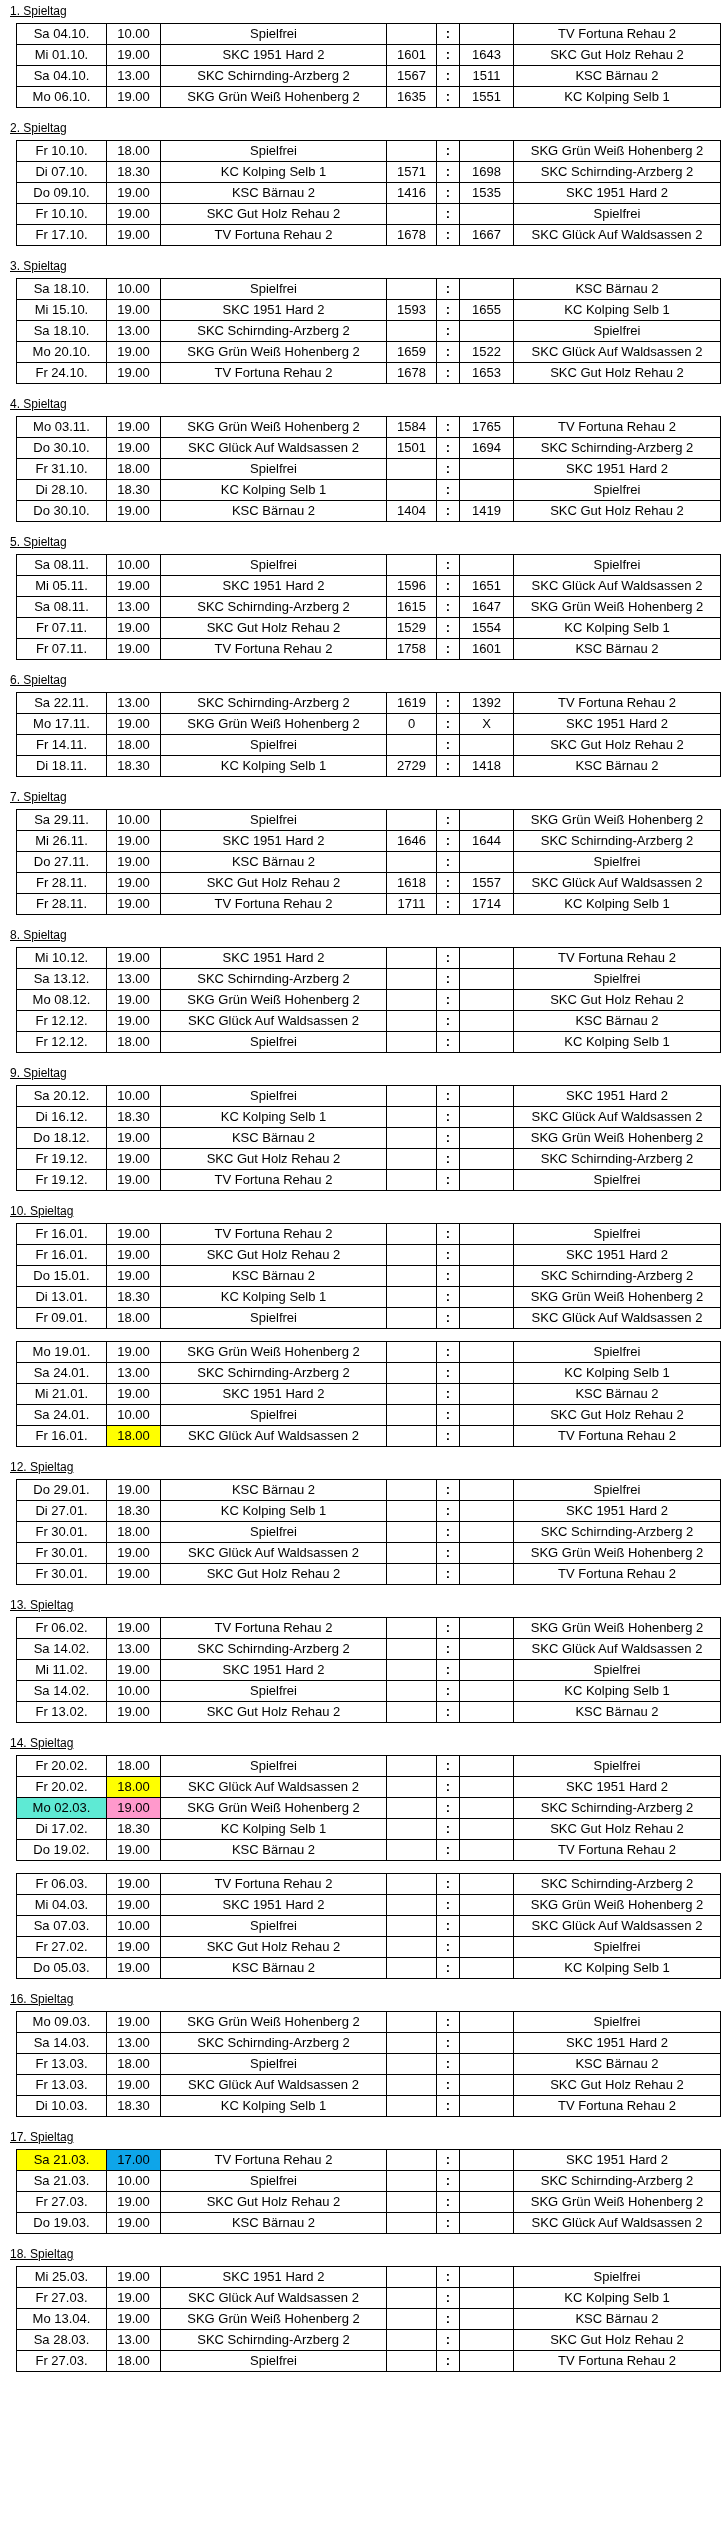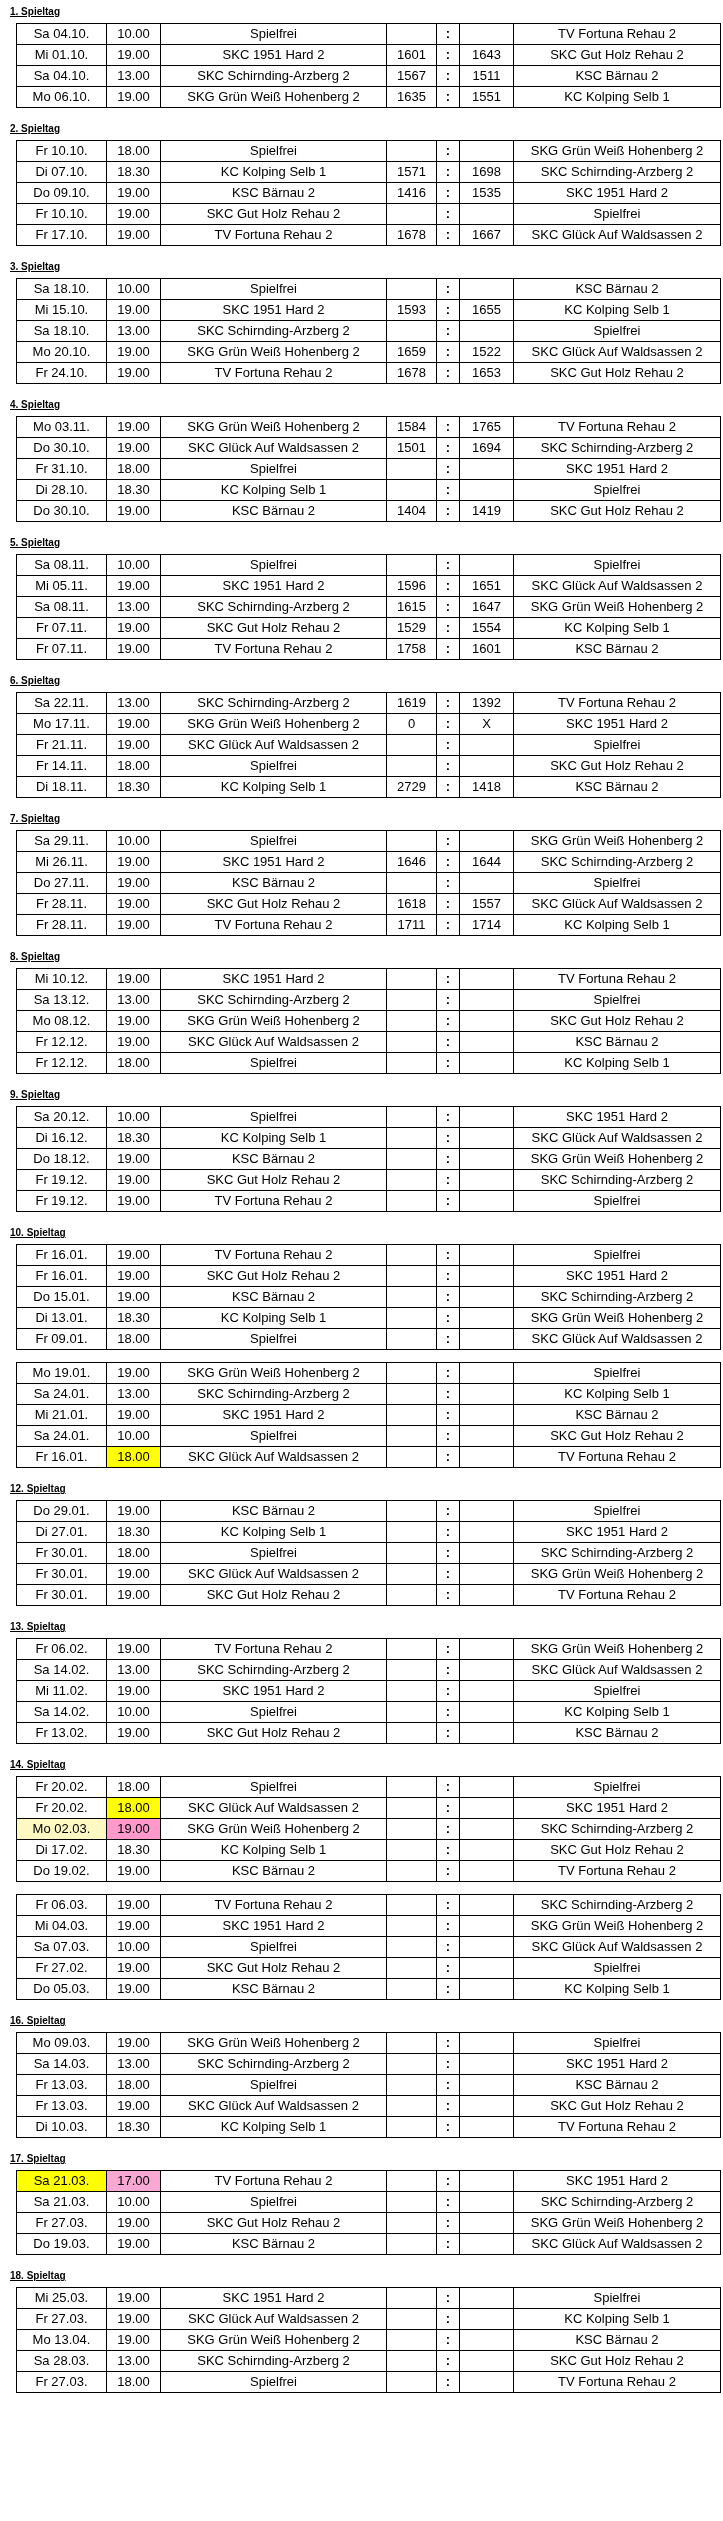--- a/index.html
+++ b/index.html
@@ -11,22 +11,22 @@
   }
   body {
     width: 723px;
     padding-top: 3px;
   }
   section.spieltag {
     margin-bottom: 12px;
   }
   h2.spieltag-title {
     margin: 0 0 3px 10px;
-    font-size: 10px;
-    font-weight: bold;
+    font-size: 12px;
+    font-weight: normal;
     text-decoration: underline;
     line-height: 17px;
     white-space: nowrap;
   }
   table.schedule {
     border-collapse: collapse;
     table-layout: fixed;
     margin-left: 16px;
   }
   table.schedule td {
@@ -400,29 +400,20 @@
   <tr>
     <td class="c-date">Mo 17.11.</td>
     <td class="c-time">19.00</td>
     <td class="c-home">SKG Grün Weiß Hohenberg 2</td>
     <td class="c-hscore">0</td>
     <td class="c-colon">:</td>
     <td class="c-ascore">X</td>
     <td class="c-away">SKC 1951 Hard 2</td>
   </tr>
 
-  <tr>
-    <td class="c-date">Fr 21.11.</td>
-    <td class="c-time">19.00</td>
-    <td class="c-home">SKC Glück Auf Waldsassen 2</td>
-    <td class="c-hscore"></td>
-    <td class="c-colon">:</td>
-    <td class="c-ascore"></td>
-    <td class="c-away">Spielfrei</td>
-  </tr>
 
   <tr>
     <td class="c-date">Fr 14.11.</td>
     <td class="c-time">18.00</td>
     <td class="c-home">Spielfrei</td>
     <td class="c-hscore"></td>
     <td class="c-colon">:</td>
     <td class="c-ascore"></td>
     <td class="c-away">SKC Gut Holz Rehau 2</td>
   </tr>
@@ -928,21 +919,21 @@
     <td class="c-date">Fr 20.02.</td>
     <td class="c-time" style="background-color: rgb(255, 255, 0);">18.00</td>
     <td class="c-home">SKC Glück Auf Waldsassen 2</td>
     <td class="c-hscore"></td>
     <td class="c-colon">:</td>
     <td class="c-ascore"></td>
     <td class="c-away">SKC 1951 Hard 2</td>
   </tr>
 
   <tr>
-    <td class="c-date" style="background-color: #fef9c3;">Mo 02.03.</td>
+    <td class="c-date" style="background-color: #5eead4;">Mo 02.03.</td>
     <td class="c-time" style="background-color: rgb(255, 153, 204);">19.00</td>
     <td class="c-home">SKG Grün Weiß Hohenberg 2</td>
     <td class="c-hscore"></td>
     <td class="c-colon">:</td>
     <td class="c-ascore"></td>
     <td class="c-away">SKC Schirnding-Arzberg 2</td>
   </tr>
 
   <tr>
     <td class="c-date">Di 17.02.</td>
@@ -1106,21 +1097,21 @@
           <col class="c-time">
           <col class="c-home">
           <col class="c-hscore">
           <col class="c-colon">
           <col class="c-ascore">
           <col class="c-away">
       </colgroup>
       <tbody>
   <tr>
     <td class="c-date" style="background-color: rgb(255, 255, 0);">Sa 21.03.</td>
-    <td class="c-time" style="background-color: #f9a8d4;">17.00</td>
+    <td class="c-time" style="background-color: #0ea5e9;">17.00</td>
     <td class="c-home">TV Fortuna Rehau 2</td>
     <td class="c-hscore"></td>
     <td class="c-colon">:</td>
     <td class="c-ascore"></td>
     <td class="c-away">SKC 1951 Hard 2</td>
   </tr>
 
   <tr>
     <td class="c-date">Sa 21.03.</td>
     <td class="c-time">10.00</td>

